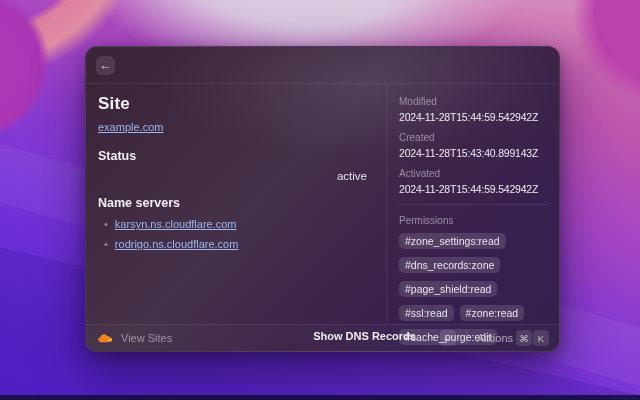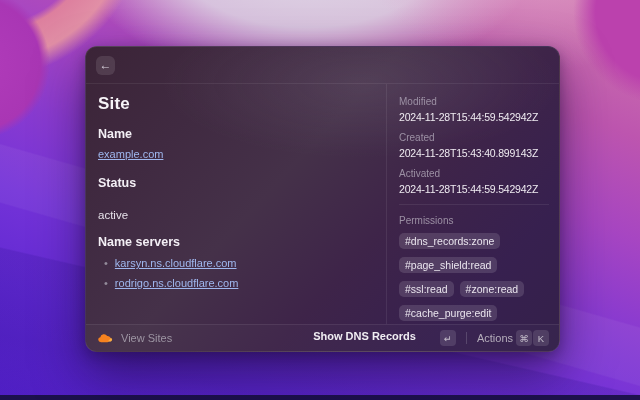--- a/index.html
+++ b/index.html
@@ -48,21 +48,21 @@
 
   .win-body { flex:1 1 auto; display:flex; min-height:0;gap:7px; }
 
   
   .detail { flex:1 1 auto; padding:10px 12px 0 12px; min-width:0; }
   .detail-title { font-size:17px; font-weight:700; color:#f7f4f8; letter-spacing:.2px; }
   .sec-heading { font-size:12.5px; font-weight:700; color:#f3eff5; margin-top:14px; }
   .sec-heading.first { margin-top:13px; }
   .link { color:#9fb7ee; text-decoration:underline; font-size:11px; cursor:pointer; }
   .detail-link { display:inline-block; margin-top:7px; }
-  .plain-text { font-size:11.5px; color:#e6e1e9; margin-top:19px; }
+  .plain-text { font-size:11.5px; color:#e6e1e9; margin-top:7px;text-align:right; }
   .ns-list { margin-top:8px; }
   .ns-item { display:flex; align-items:center; gap:7px; margin:0 0 8px 6px; }
   .bullet { color:#938b9a; font-size:11px; line-height:1; }
 
   
   .meta { flex:0 0 170px; border-left:1px solid rgba(255,255,255,0.08);
     padding:12px 10px 0 12px; }
   .meta-label { font-size:10px; color:#9c90a4; margin-bottom:4px; }
   .meta-value { font-size:10.5px; color:#efebf1; letter-spacing:-0.2px; white-space:nowrap; margin-bottom:9px; }
   .meta-divider { border-top:1px solid rgba(255,255,255,0.08); margin:1px 0 10px; }
@@ -100,21 +100,20 @@
       <div class="back-btn">
         <span>←</span>
       </div>
     </div>
 
     <div class="win-body">
 
       <div class="detail">
         <div class="detail-title">Site</div>
 
-        <div class="sec-heading first">Name</div>
         <span class="link detail-link">example.com</span>
 
         <div class="sec-heading">Status</div>
         <div class="plain-text">active</div>
 
         <div class="sec-heading">Name servers</div>
         <div class="ns-list">
           <div class="ns-item">
             <span class="bullet">•</span>
             <span class="link">karsyn.ns.cloudflare.com</span>
@@ -133,20 +132,21 @@
         <div class="meta-label">Created</div>
         <div class="meta-value">2024-11-28T15:43:40.899143Z</div>
 
         <div class="meta-label">Activated</div>
         <div class="meta-value">2024-11-28T15:44:59.542942Z</div>
 
         <div class="meta-divider"></div>
 
         <div class="meta-label">Permissions</div>
         <div class="tags">
+          <span class="tag">#zone_settings:read</span>
           <span class="tag">#dns_records:zone</span>
           <span class="tag">#page_shield:read</span>
           <span class="tag">#ssl:read</span>
           <span class="tag">#zone:read</span>
           <span class="tag">#cache_purge:edit</span>
         </div>
       </div>
 
     </div>
 

